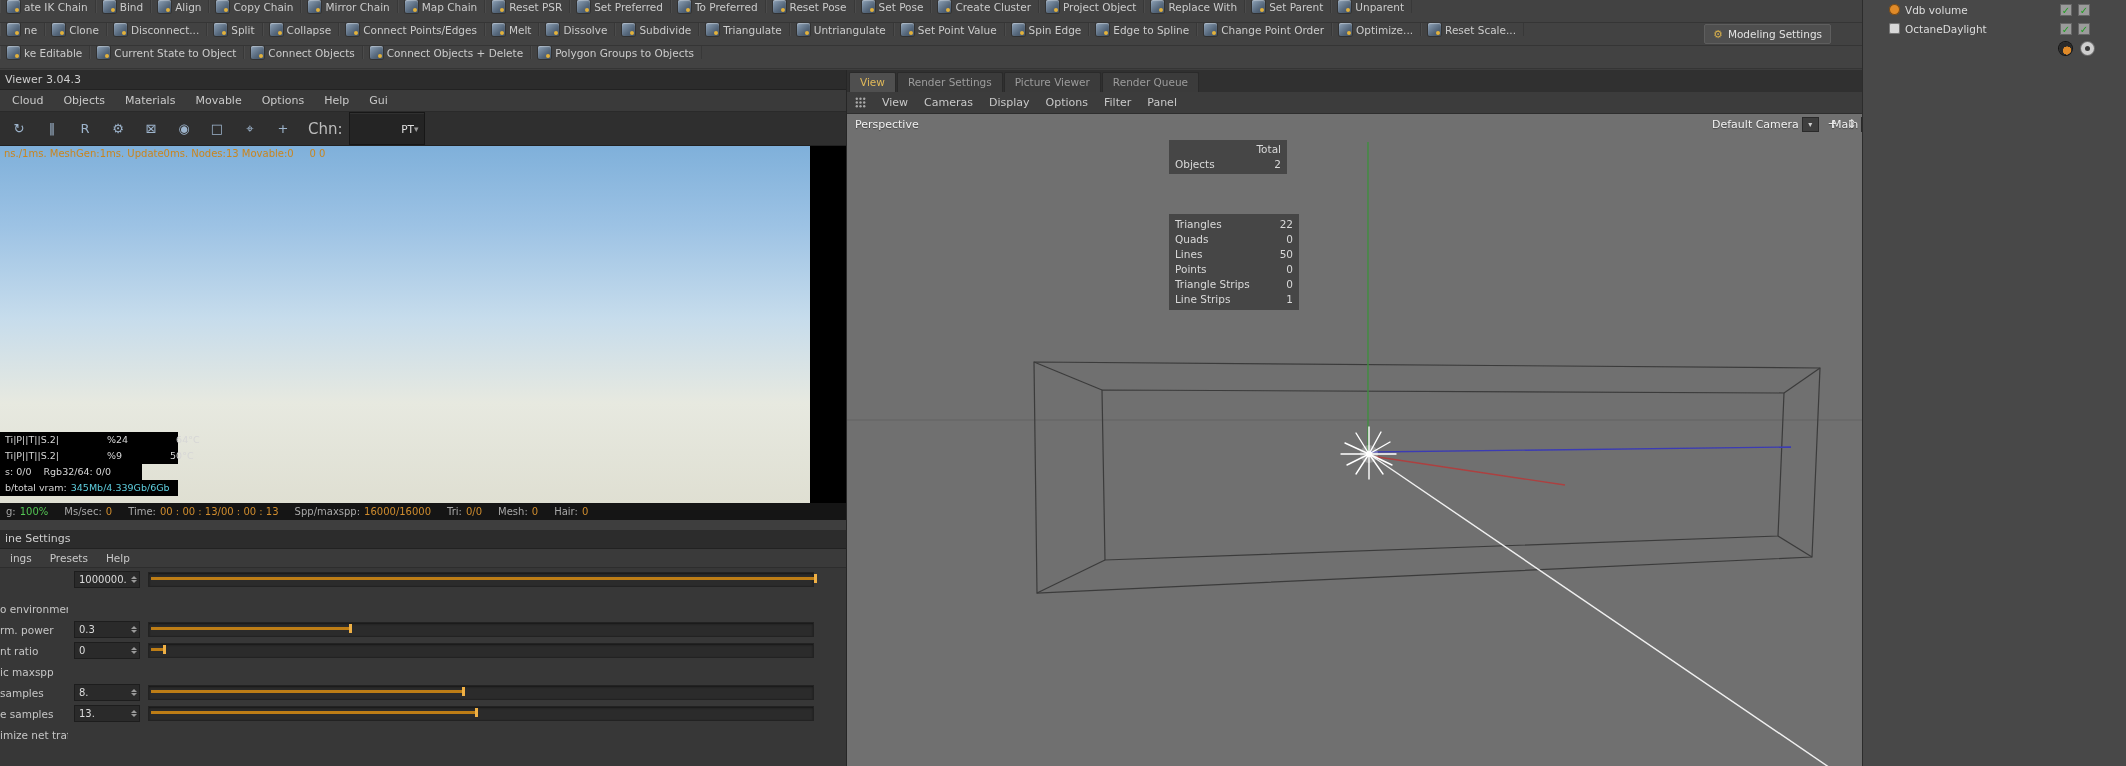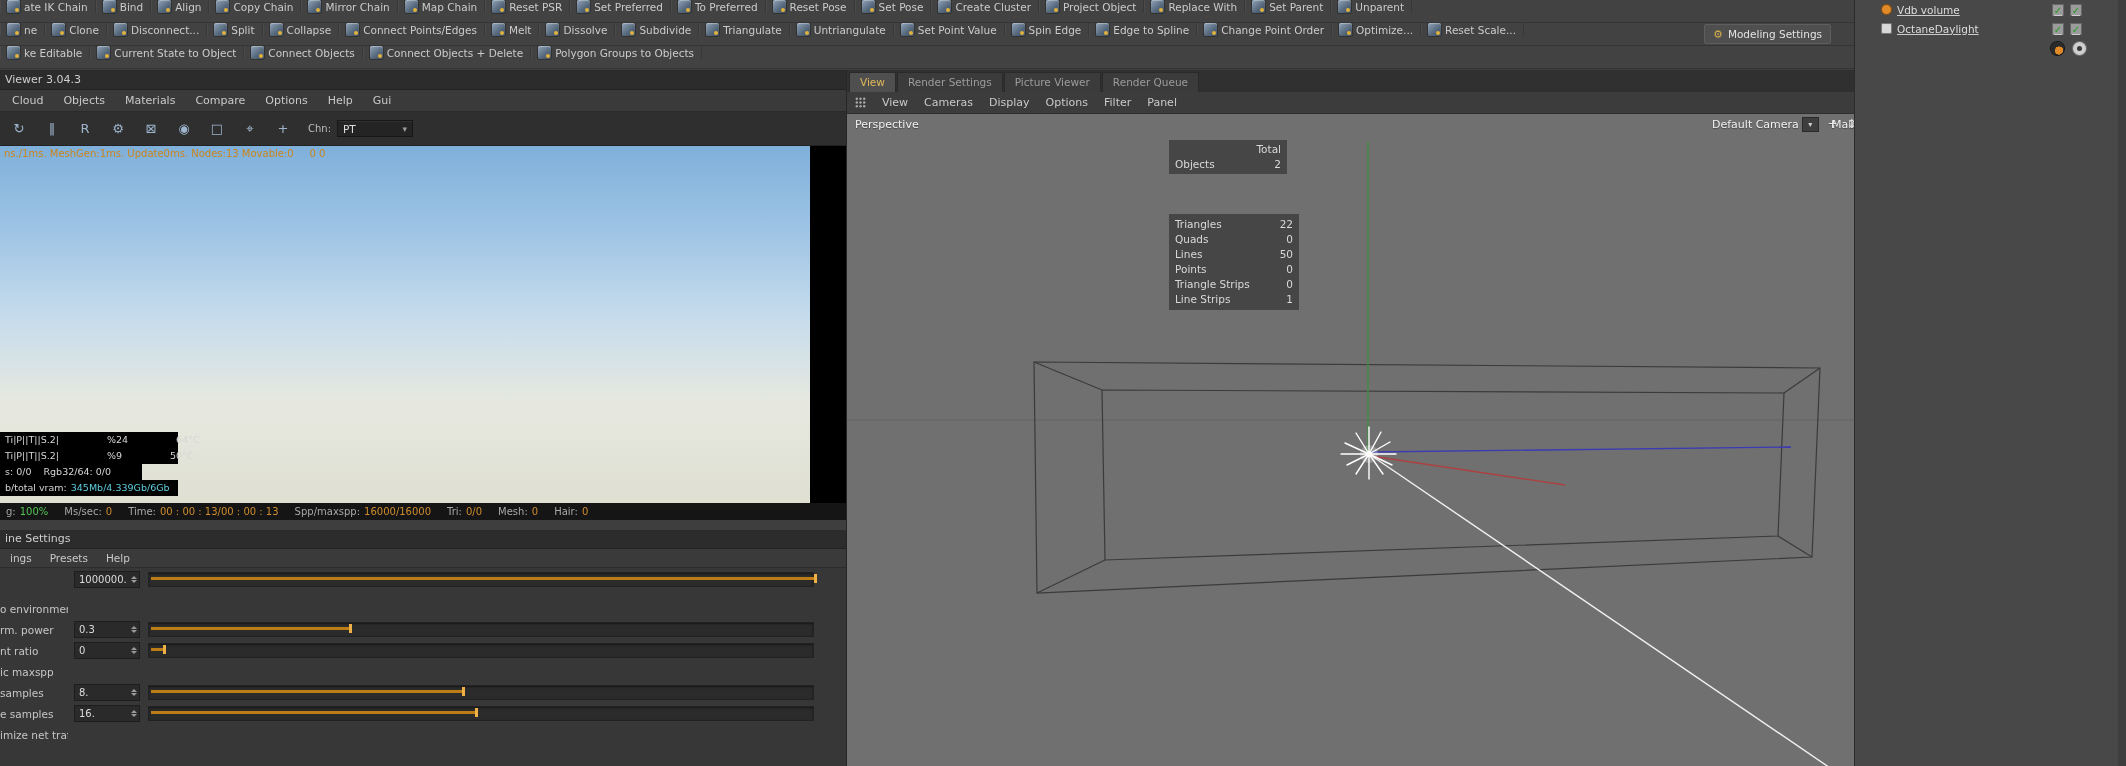--- a/index.html
+++ b/index.html
@@ -15,43 +15,43 @@
   .tb-icon{width:13px;height:13px;border-radius:2px;flex:none;position:relative;
            background:linear-gradient(140deg,#8fa3b8 0%,#56687c 60%,#3e4c5c 100%);
            box-shadow:inset 0 1px 1px rgba(255,255,255,.35),0 0 0 1px rgba(0,0,0,.25);}
   .tb-icon::after{content:"";position:absolute;right:1px;bottom:1px;width:4px;height:4px;border-radius:50%;background:#e2b13c;}
   .tb-items{display:contents;}
   .settings-btn{margin-left:180px;align-self:center;height:18px;display:inline-flex;align-items:center;gap:5px;
                 background:#4f4f4f;border:1px solid #5e5e5e;border-radius:2px;padding:0 8px;color:#e2e2e2;font-size:10.5px;}
   .settings-btn .gear{color:#d8b04c;font-size:11px;line-height:1;}
 
   
-  .right-panel{position:absolute;right:8px;top:0;width:264px;height:766px;background:#484848;border-left:1px solid #2c2c2c;box-sizing:border-box;text-decoration:underline;}
+  .right-panel{position:absolute;right:0;top:0;width:264px;height:766px;background:#484848;border-left:1px solid #2c2c2c;box-sizing:border-box;}
   .obj-row{display:flex;align-items:center;height:19px;padding:0 6px 0 26px;gap:5px;color:#dcdcdc;font-size:10.5px;}
   .obj-icon{width:11px;height:11px;flex:none;box-shadow:inset 0 0 0 1px rgba(0,0,0,.45);}
   .obj-name{flex:1;overflow:hidden;}
   .obj-toggles{display:flex;gap:6px;margin-right:30px;}
   .tog{width:12px;height:12px;background:#9b9b9b;border:1px solid #666;color:#1f9e1f;font-size:10px;line-height:11px;text-align:center;box-sizing:border-box;}
   .obj-tags{display:flex;justify-content:flex-end;gap:9px;padding:4px 32px 0 0;}
   .tag{width:13px;height:13px;border-radius:50%;}
   .tag-dark{background:radial-gradient(circle at 62% 66%, #e08a28 0 34%, #2a2a2a 36%);box-shadow:0 0 0 1px #141414;}
   .tag-light{background:#cfcfcf;box-shadow:0 0 0 1px #6f6f6f;position:relative;}
   .tag-light::after{content:"";position:absolute;left:4px;top:4px;width:5px;height:5px;border-radius:50%;background:#3a3a3a;}
 
   
   .viewer-win{position:absolute;left:0;top:70px;width:846px;background:#303030;}
   .win-title{height:19px;line-height:19px;background:#2c2c2c;color:#cfcfcf;font-size:11px;padding:0 5px;border-bottom:1px solid #222;}
   .menu-row{height:21px;background:#3a3a3a;display:flex;align-items:center;gap:20px;padding:0 12px;font-size:11px;color:#c9c9c9;border-bottom:1px solid #2a2a2a;}
   .icon-row{height:33px;background:#2f2f2f;display:flex;align-items:center;padding:0 10px;border-bottom:1px solid #222;}
   .vicons{display:flex;gap:15px;align-items:center;}
   .vicon{color:#9db4cc;font-size:13px;width:18px;text-align:center;line-height:1;}
-  .chn-label{margin-left:16px;color:#bdbdbd;font-size:10px;}
-  .chn-select{margin-left:6px;width:76px;height:17px;background:#242424;border:1px solid #171717;
+  .chn-label{margin-left:16px;color:#bdbdbd;font-size:15px;}
+  .chn-select{margin-left:6px;width:76px;height:33px;background:#242424;border:1px solid #171717;
               box-shadow:inset 0 1px 0 rgba(255,255,255,.06);color:#e0e0e0;font-size:10.5px;
-              display:flex;align-items:center;justify-content:space-between;padding:0 5px;box-sizing:border-box;}
+              display:flex;align-items:center;justify-content:flex-end;padding:0 5px;box-sizing:border-box;}
   .dd-arrow{color:#9a9a9a;font-size:9px;}
 
   .render-wrap{position:relative;width:846px;height:357px;background:#000;}
   .render-area{position:absolute;left:0;top:0;width:810px;height:357px;
                background:linear-gradient(180deg,#7fb0da 0%,#9cc2e4 22%,#c6dcec 48%,#e7e9e0 72%,#dfdfd2 100%);}
   .render-stats{position:absolute;left:4px;top:2px;color:#c9851e;font-size:10px;white-space:pre;text-align:center;}
   .ovl{position:absolute;background:#000;color:#d6d6d6;font-size:9.5px;line-height:16px;height:16px;padding:0 5px;white-space:nowrap;display:flex;box-sizing:border-box;gap:48px;}
   .ovl1{left:0;top:286px;width:178px;}
   .ovl2{left:0;top:302px;width:178px;}
   .ovl3{left:0;top:318px;width:142px;gap:12px;}
@@ -316,21 +316,21 @@
       </div>
   </div>
 
   <div class="viewer-win">
     <div class="win-title">Viewer 3.04.3</div>
     <div class="menu-row">
 
     <span class="menu-item">Cloud</span>
         <span class="menu-item">Objects</span>
         <span class="menu-item">Materials</span>
-        <span class="menu-item">Compare</span>
+        <span class="menu-item">Movable</span>
         <span class="menu-item">Options</span>
         <span class="menu-item">Help</span>
         <span class="menu-item">Gui</span>
       </div>
     <div class="icon-row">
       <span class="vicons">
 
       <span class="vicon">↻</span>
           <span class="vicon">‖</span>
           <span class="vicon">R</span>
@@ -484,21 +484,21 @@
             </span>
           </span>
           <span class="p-slider">
             <span class="p-fill" style="width: 47%;"></span>
           </span>
         </div>
 
         <div class="p-row">
           <span class="p-label">e samples</span>
           <span class="p-value">
-            <span>16.</span>
+            <span>13.</span>
             <span class="stepper">
               <i class="up"></i>
               <i class="dn"></i>
             </span>
           </span>
           <span class="p-slider">
             <span class="p-fill" style="width: 49%;"></span>
           </span>
         </div>
 

